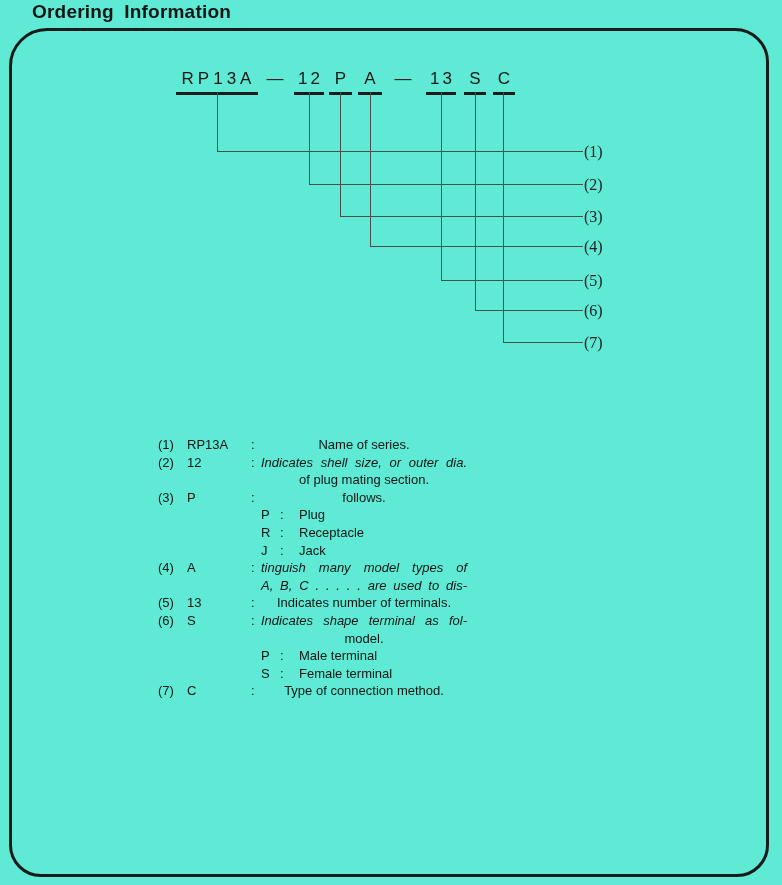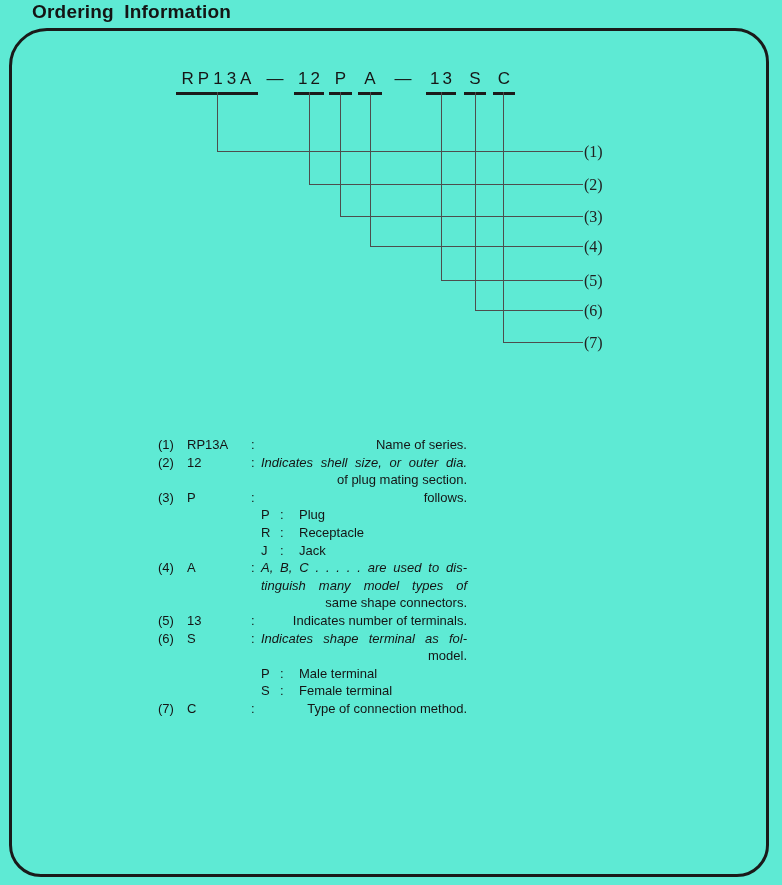--- a/index.html
+++ b/index.html
@@ -42,21 +42,21 @@
   
   .explanations{
     position:absolute;left:158px;top:436px;width:312px;
     font-size:13px;line-height:17.6px;color:#151515;
   }
   .exp-row{display:flex;align-items:flex-start;}
   .exp-num{width:29px;flex:none;}
   .exp-code{width:64px;flex:none;}
   .exp-colon{width:10px;flex:none;}
   .exp-desc{width:206px;flex:none;}
-  .desc-line{text-align:right;}
+  .desc-line{text-align:center;}
   .desc-line.just{text-align:justify;text-align-last:justify;font-style:italic;}
   .subitem{display:flex;}
   .sub-key{width:19px;flex:none;}
   .sub-colon{width:19px;flex:none;}
   .sub-value{flex:1;}
 </style>
 </head>
 <body>
 
 <div class="page">
@@ -149,23 +149,22 @@
             <span class="sub-value">Jack</span>
           </div>
         </div>
       </div>
       <div class="exp-row">
         <span class="exp-num">(4)</span>
         <span class="exp-code">A</span>
         <span class="exp-colon">:</span>
         <div class="exp-desc">
           <div class="desc-lines">
+            <div class="desc-line just">tinguish many model types of</div>
             <div class="desc-line just">A, B, C . . . . . are used to dis-</div>
-            <div class="desc-line just">tinguish many model types of</div>
-            <div class="desc-line">same shape connectors.</div>
           </div>
         </div>
       </div>
       <div class="exp-row">
         <span class="exp-num">(5)</span>
         <span class="exp-code">13</span>
         <span class="exp-colon">:</span>
         <div class="exp-desc">
           <div class="desc-lines">
             <div class="desc-line">Indicates number of terminals.</div>

